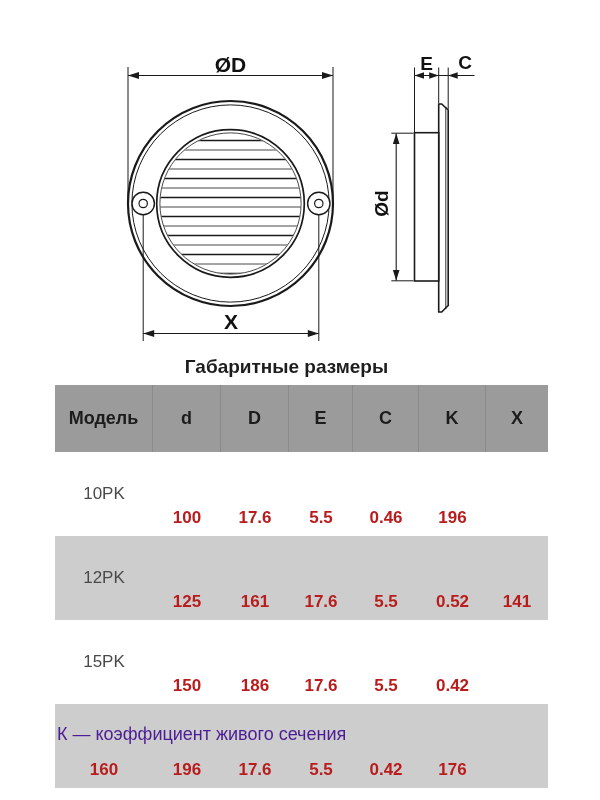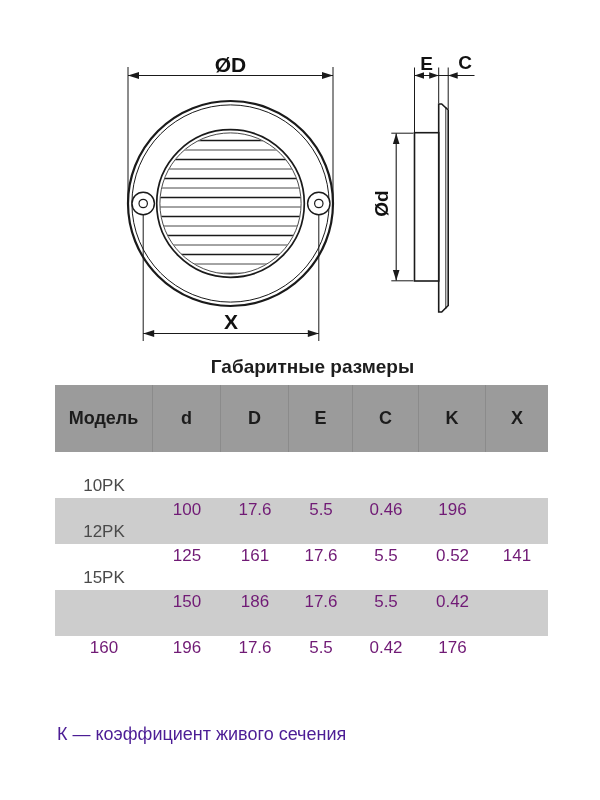--- a/index.html
+++ b/index.html
@@ -11,40 +11,40 @@
   
   .drawing { position:absolute; top:0; left:0; }
   .ln   { stroke:#1a1a1a; fill:none; }
   .fillw{ fill:#ffffff; }
   .ar   { fill:#1a1a1a; stroke:none; }
   .dim-label { font-family:"Liberation Sans", sans-serif; font-weight:bold; fill:#111111; }
   .fs21 { font-size:21px; }
   .fs19 { font-size:19px; }
   
   .tbl-title {
-    position:absolute; top:356px; left:66px; width:493px;
+    position:absolute; top:356px; left:40px; width:493px;
     text-align:center; font-size:19px; font-weight:bold; color:#1d1d1d;
   }
   .tbl { position:absolute; top:385px; left:55px; width:493px; }
   .tr {
     display:grid;
     grid-template-columns:98px 68px 68px 64px 66px 67px 62px;
     align-items:stretch; text-align:right;
   }
   .tr > div { display:flex; align-items:center; justify-content:center; }
   .thead { height:67px; background:#9b9b9b; }
   .thead > div {
     font-weight:bold; font-size:18px; color:#1c1c1c;
     border-right:1px solid #8b8b8b;
   }
   .thead > div:last-child { border-right:none; }
-  .trow { height:46px; font-size:17px; }
+  .trow { height:84px; font-size:17px; }
   .trow.alt { background:#cdcdcd; }
   .cell-model { color:#4a4a4a; font-weight:400; }
-  .cell-num   { color:#701a75; font-weight:normal;margin-top:48px; }
+  .cell-num   { color:#b91c1c; font-weight:bold;margin-top:48px; }
   
   .footnote {
     position:absolute; top:724px; left:57px;
     font-size:18px; color:#4c1d95;
   }
 </style>
 </head>
 <body>
 
 <svg class="drawing" width="600" height="352" viewBox="0 0 600 352">

